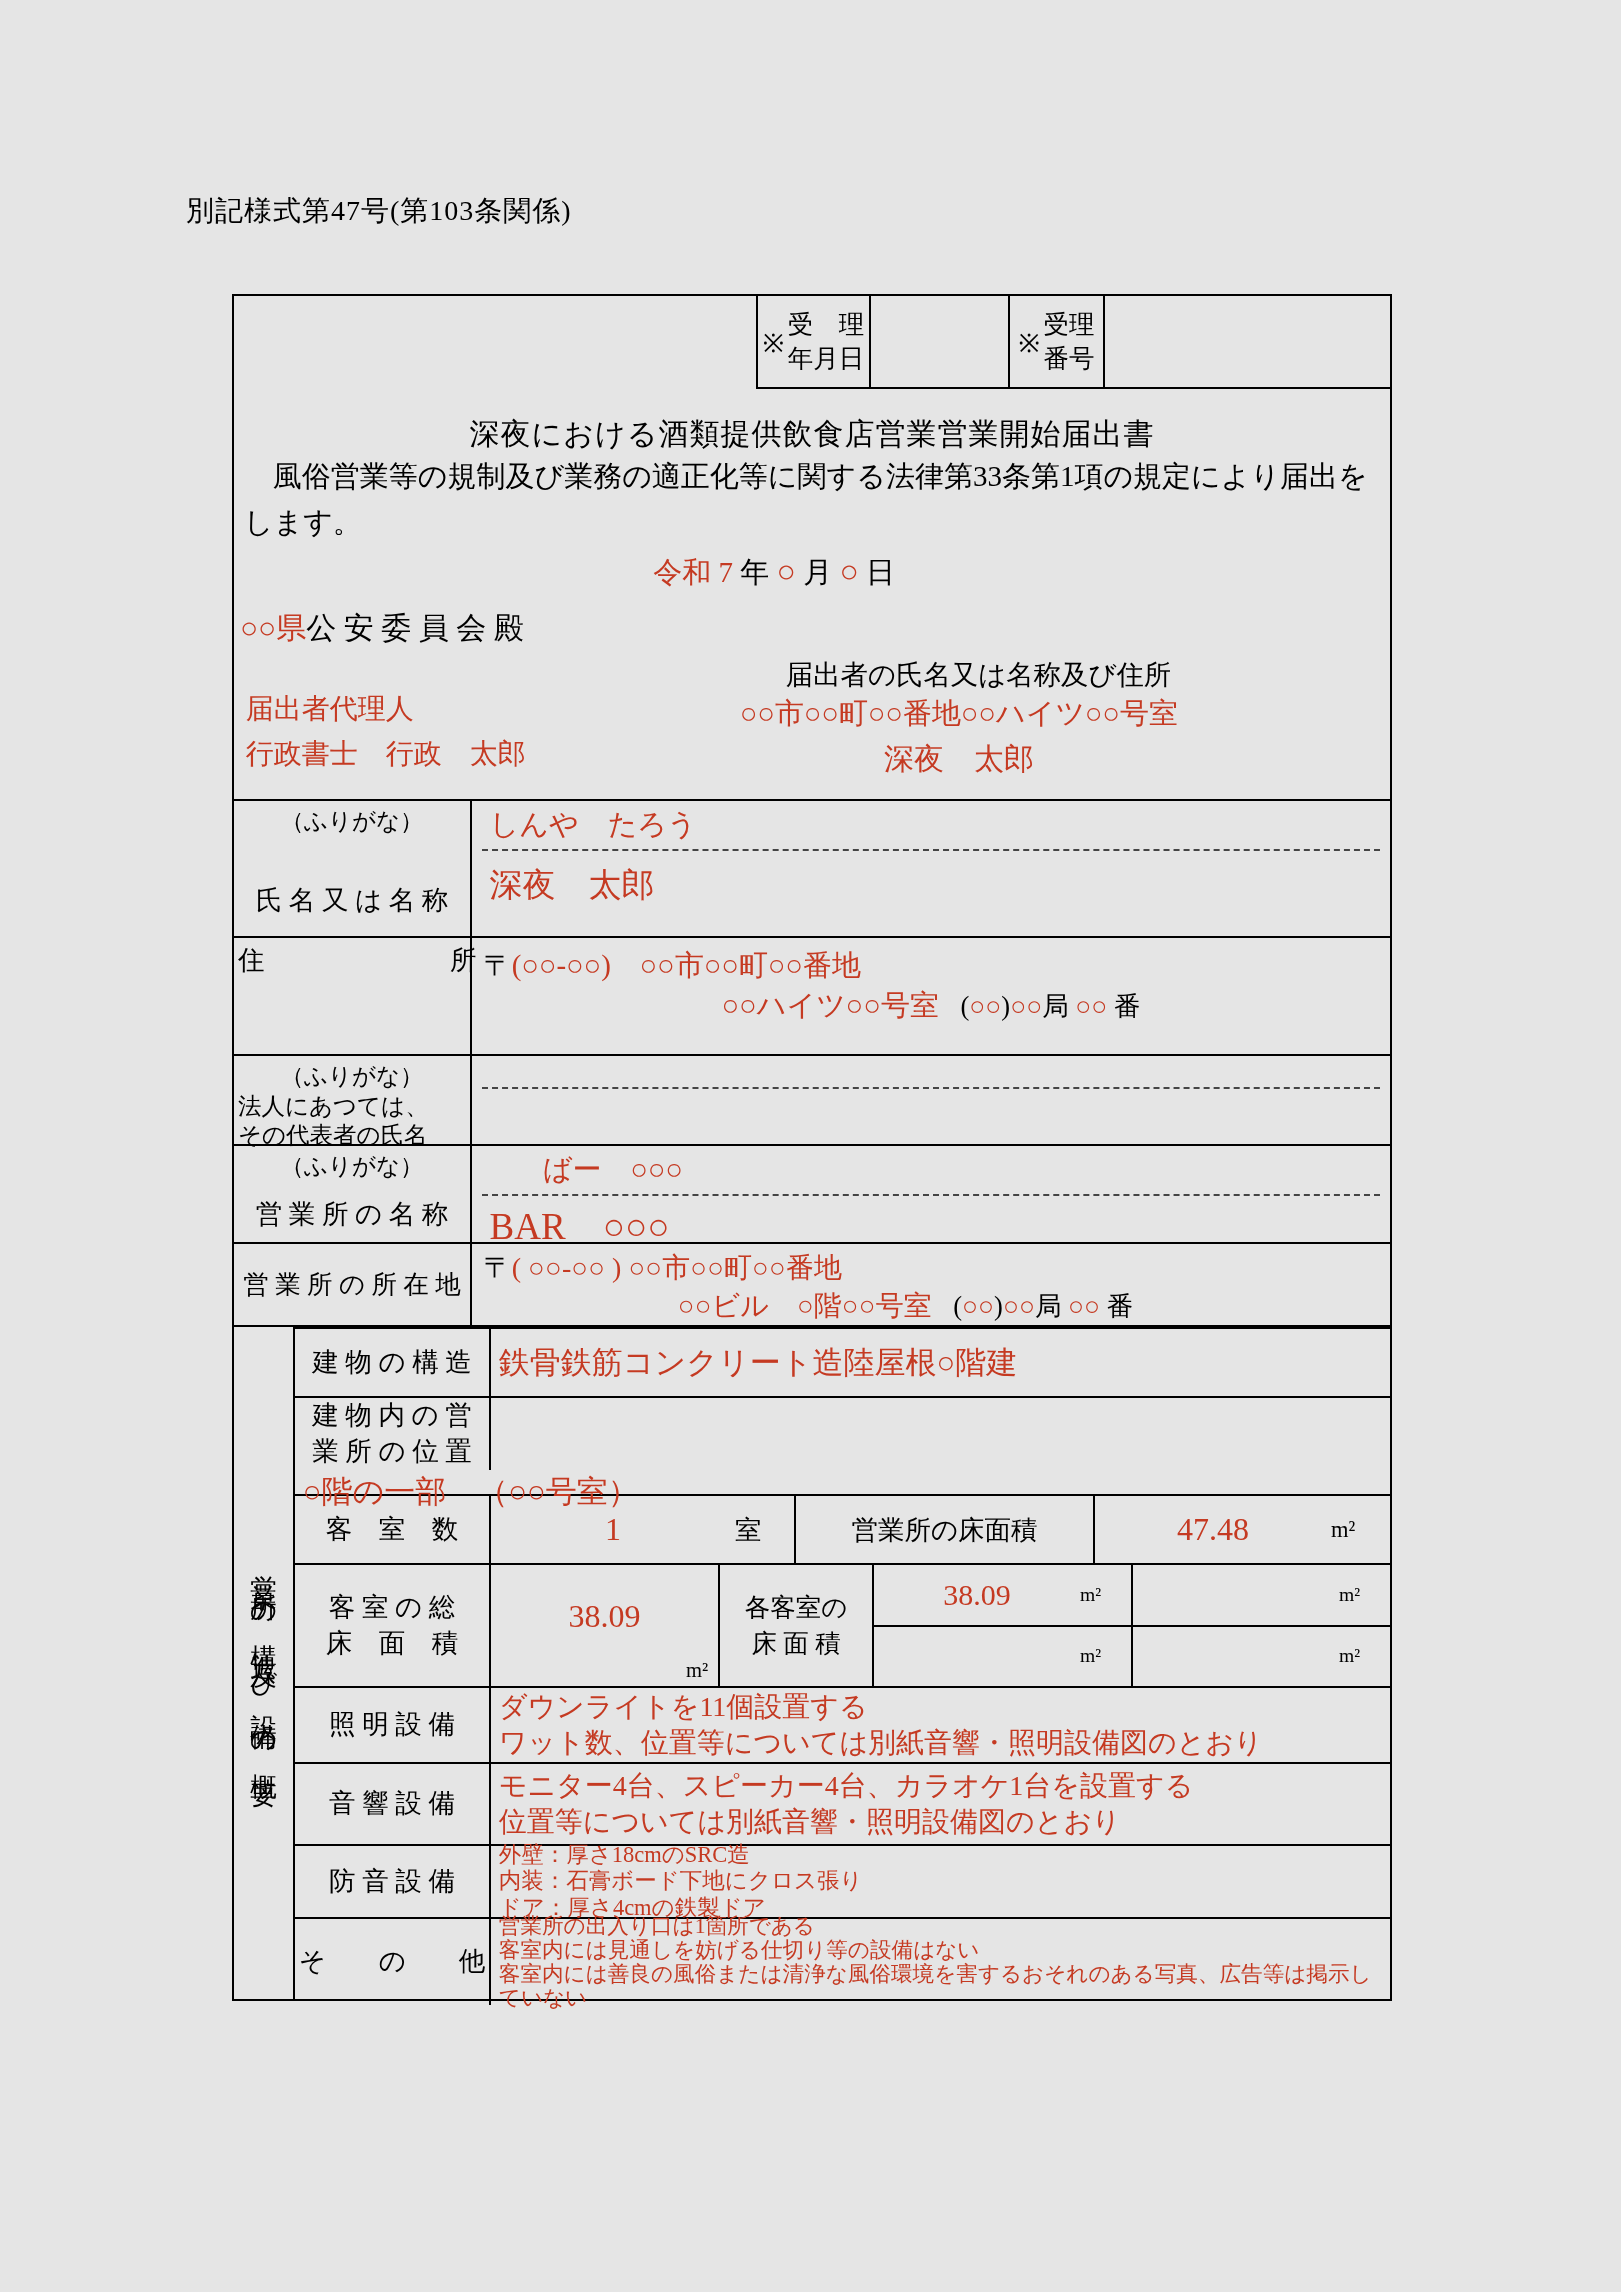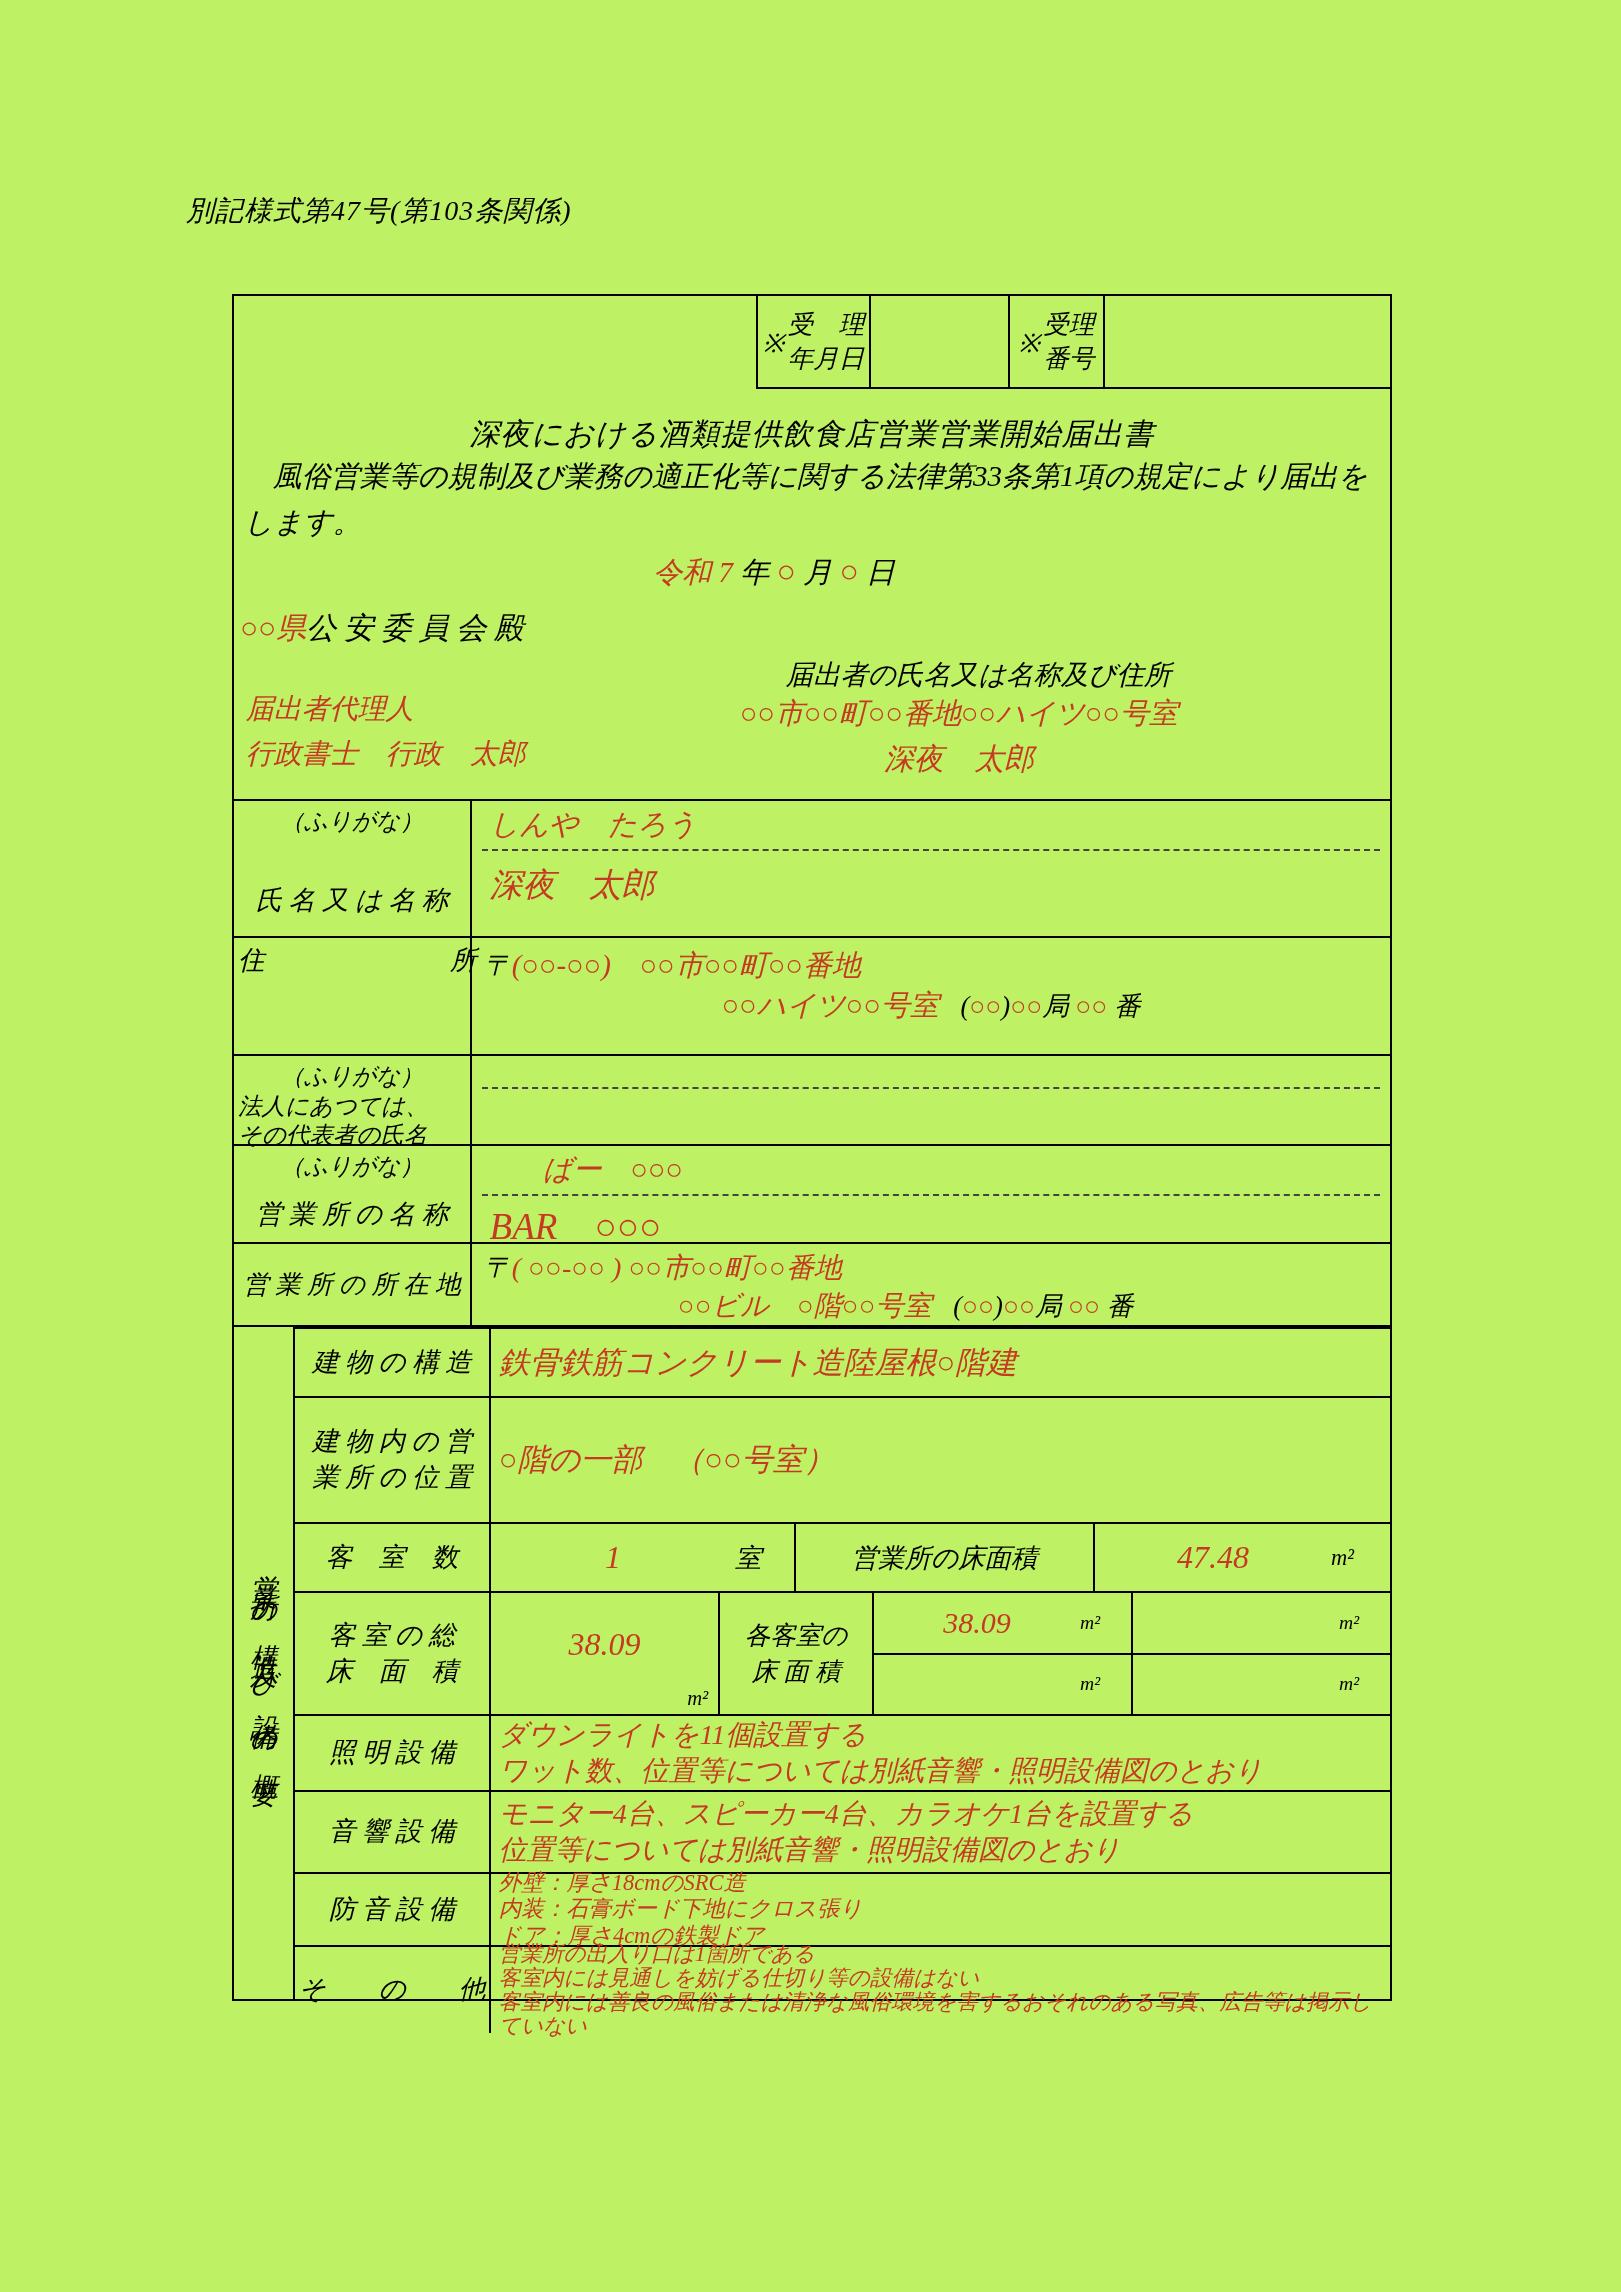--- a/index.html
+++ b/index.html
@@ -1,24 +1,23 @@
 <!DOCTYPE html>
 <html><head>
 <meta charset="utf-8">
 <style>
   * { margin:0; padding:0; box-sizing:border-box; }
   html,body { background:#ffffff; }
   .page {
     position:relative;
     width:1621px; height:2293px;
-    background:#bef264;
+    background:#e5e5e5;
     font-family:"Liberation Serif","DejaVu Serif",serif;
     color:#000;
     overflow:hidden;
-    font-style:italic;
   }
   .r { color:#c53a22; }
   .form-number {
     position:absolute; left:186px; top:192px;
     font-size:28px; letter-spacing:1px;
   }
   .form {
     position:absolute; left:232px; top:294px;
     width:1160px; height:1707px;
     border:2.9px solid #000;
@@ -77,21 +76,21 @@
     font-size:26.5px; letter-spacing:9.8px; }
   .l-row { display:flex; border-top:2.9px solid #000; }
   .l-row:first-child { border-top:none; }
   .l-label { width:196px; border-right:2px solid #000;
     display:flex; flex-direction:column; justify-content:center; text-align:center;
     font-size:26.5px; line-height:1.35; }
   .l-content { flex:1; padding:2.9px 7.8px; display:flex; flex-direction:column; justify-content:center; }
   .l-content .ln { font-size:28px; line-height:1.28; white-space:nowrap; }
   .l-content .ln-sm { font-size:22.5px; line-height:1.18; white-space:nowrap; }
   .l-content .ln-xs { font-size:21.6px; line-height:1.12; }
-  .rh70{height:69px;} .rh100{height:126px;} .rh126{height:123px;}
+  .rh70{height:69px;} .rh100{height:98px;flex-direction:column;} .rh126{height:123px;}
   .rh78{height:76px;} .rh84{height:82px;} .rh74{height:73px;} .rh90{height:88px;}
   .val-big { font-size:32px; }
   .cell-flex { display:flex; align-items:center; }
   .rooms-val { width:303px; } 
   .rooms-flabel { width:299px; border-left:2.9px solid #000;
     display:flex; align-items:center; justify-content:center; font-size:26.5px; }
   .rooms-fval { flex:1; border-left:2.9px solid #000; }
   .grow-center { flex:1; text-align:center; }
   .unit { font-size:22.5px; width:59px; }
   .tf-val { width:227px; position:relative; }

